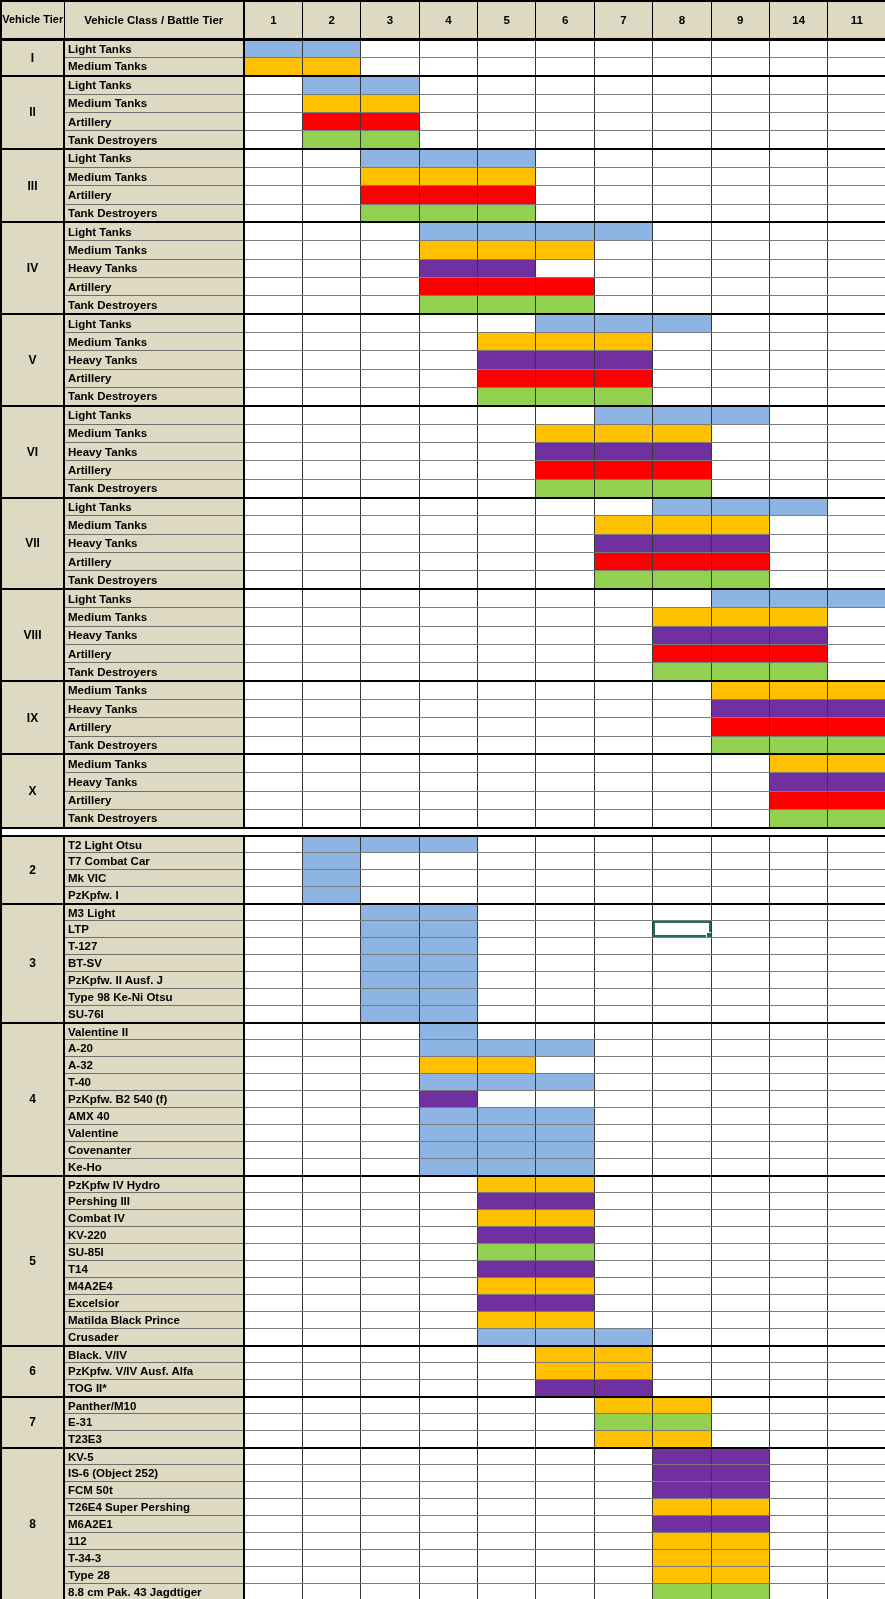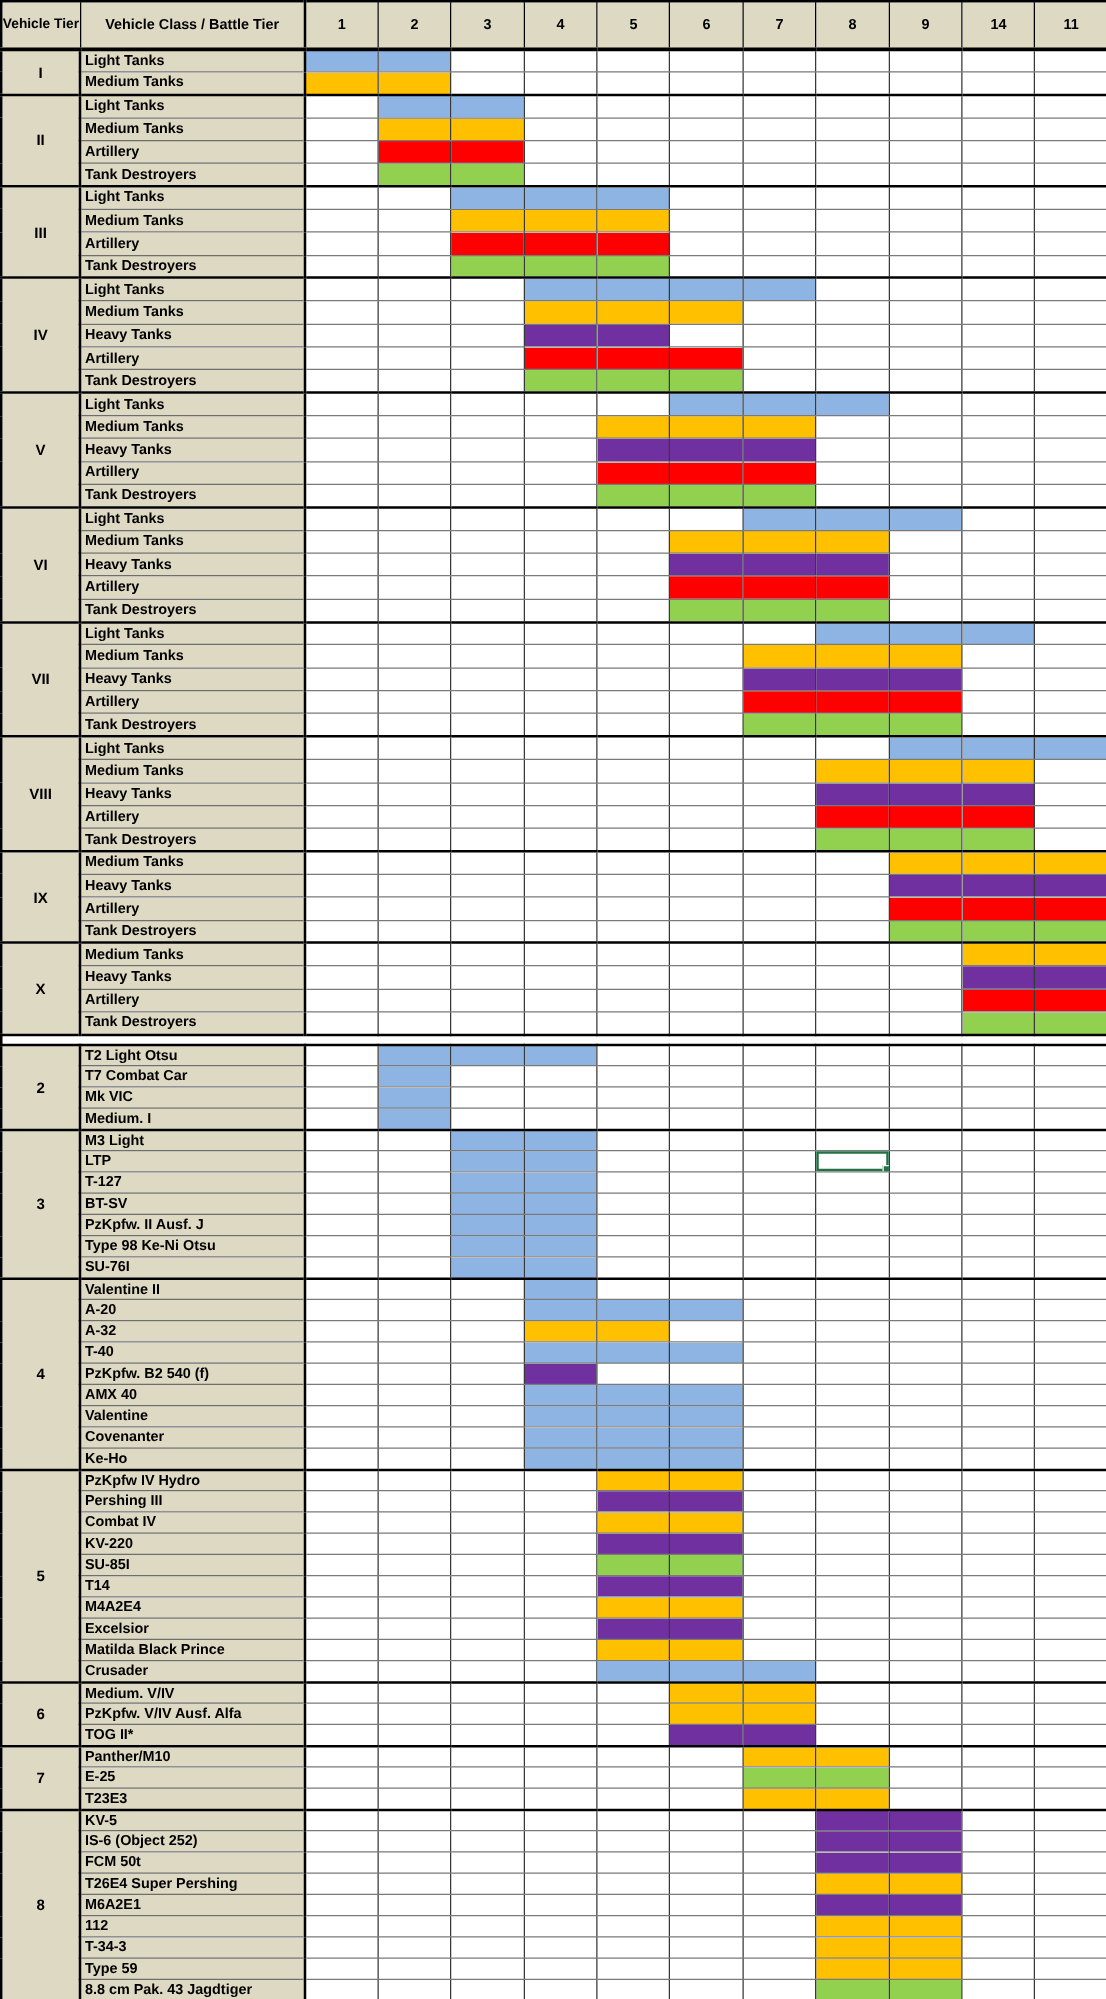--- a/index.html
+++ b/index.html
@@ -722,21 +722,21 @@
           <td class="cell"></td>
           <td class="cell"></td>
           <td class="cell"></td>
           <td class="cell"></td>
           <td class="cell"></td>
           <td class="cell"></td>
           <td class="cell"></td>
           <td class="cell"></td>
         </tr>
         <tr>
-          <td class="label-cell">Medium. I</td>
+          <td class="label-cell">PzKpfw. I</td>
           <td class="cell"></td>
           <td class="cell" style="background: rgb(141, 180, 226);"></td>
           <td class="cell"></td>
           <td class="cell"></td>
           <td class="cell"></td>
           <td class="cell"></td>
           <td class="cell"></td>
           <td class="cell"></td>
           <td class="cell"></td>
           <td class="cell"></td>
@@ -1106,21 +1106,21 @@
           <td class="cell" style="background: rgb(141, 180, 226);"></td>
           <td class="cell" style="background: rgb(141, 180, 226);"></td>
           <td class="cell" style="background: rgb(141, 180, 226);"></td>
           <td class="cell"></td>
           <td class="cell"></td>
           <td class="cell"></td>
           <td class="cell"></td>
         </tr>
         <tr>
           <td rowspan="3" class="tier-cell g-top">6</td>
-          <td class="label-cell g-top">Medium. V/IV</td>
+          <td class="label-cell g-top">Black. V/IV</td>
           <td class="cell g-top"></td>
           <td class="cell g-top"></td>
           <td class="cell g-top"></td>
           <td class="cell g-top"></td>
           <td class="cell g-top"></td>
           <td class="cell g-top" style="background: rgb(255, 192, 0);"></td>
           <td class="cell g-top" style="background: rgb(255, 192, 0);"></td>
           <td class="cell g-top"></td>
           <td class="cell g-top"></td>
           <td class="cell g-top"></td>
@@ -1163,21 +1163,21 @@
           <td class="cell g-top"></td>
           <td class="cell g-top"></td>
           <td class="cell g-top"></td>
           <td class="cell g-top" style="background: rgb(255, 192, 0);"></td>
           <td class="cell g-top" style="background: rgb(255, 192, 0);"></td>
           <td class="cell g-top"></td>
           <td class="cell g-top"></td>
           <td class="cell g-top"></td>
         </tr>
         <tr>
-          <td class="label-cell">E-25</td>
+          <td class="label-cell">E-31</td>
           <td class="cell"></td>
           <td class="cell"></td>
           <td class="cell"></td>
           <td class="cell"></td>
           <td class="cell"></td>
           <td class="cell"></td>
           <td class="cell" style="background: rgb(146, 208, 80);"></td>
           <td class="cell" style="background: rgb(146, 208, 80);"></td>
           <td class="cell"></td>
           <td class="cell"></td>
@@ -1290,21 +1290,21 @@
           <td class="cell"></td>
           <td class="cell"></td>
           <td class="cell"></td>
           <td class="cell"></td>
           <td class="cell" style="background: rgb(255, 192, 0);"></td>
           <td class="cell" style="background: rgb(255, 192, 0);"></td>
           <td class="cell"></td>
           <td class="cell"></td>
         </tr>
         <tr>
-          <td class="label-cell">Type 59</td>
+          <td class="label-cell">Type 28</td>
           <td class="cell"></td>
           <td class="cell"></td>
           <td class="cell"></td>
           <td class="cell"></td>
           <td class="cell"></td>
           <td class="cell"></td>
           <td class="cell"></td>
           <td class="cell" style="background: rgb(255, 192, 0);"></td>
           <td class="cell" style="background: rgb(255, 192, 0);"></td>
           <td class="cell"></td>

